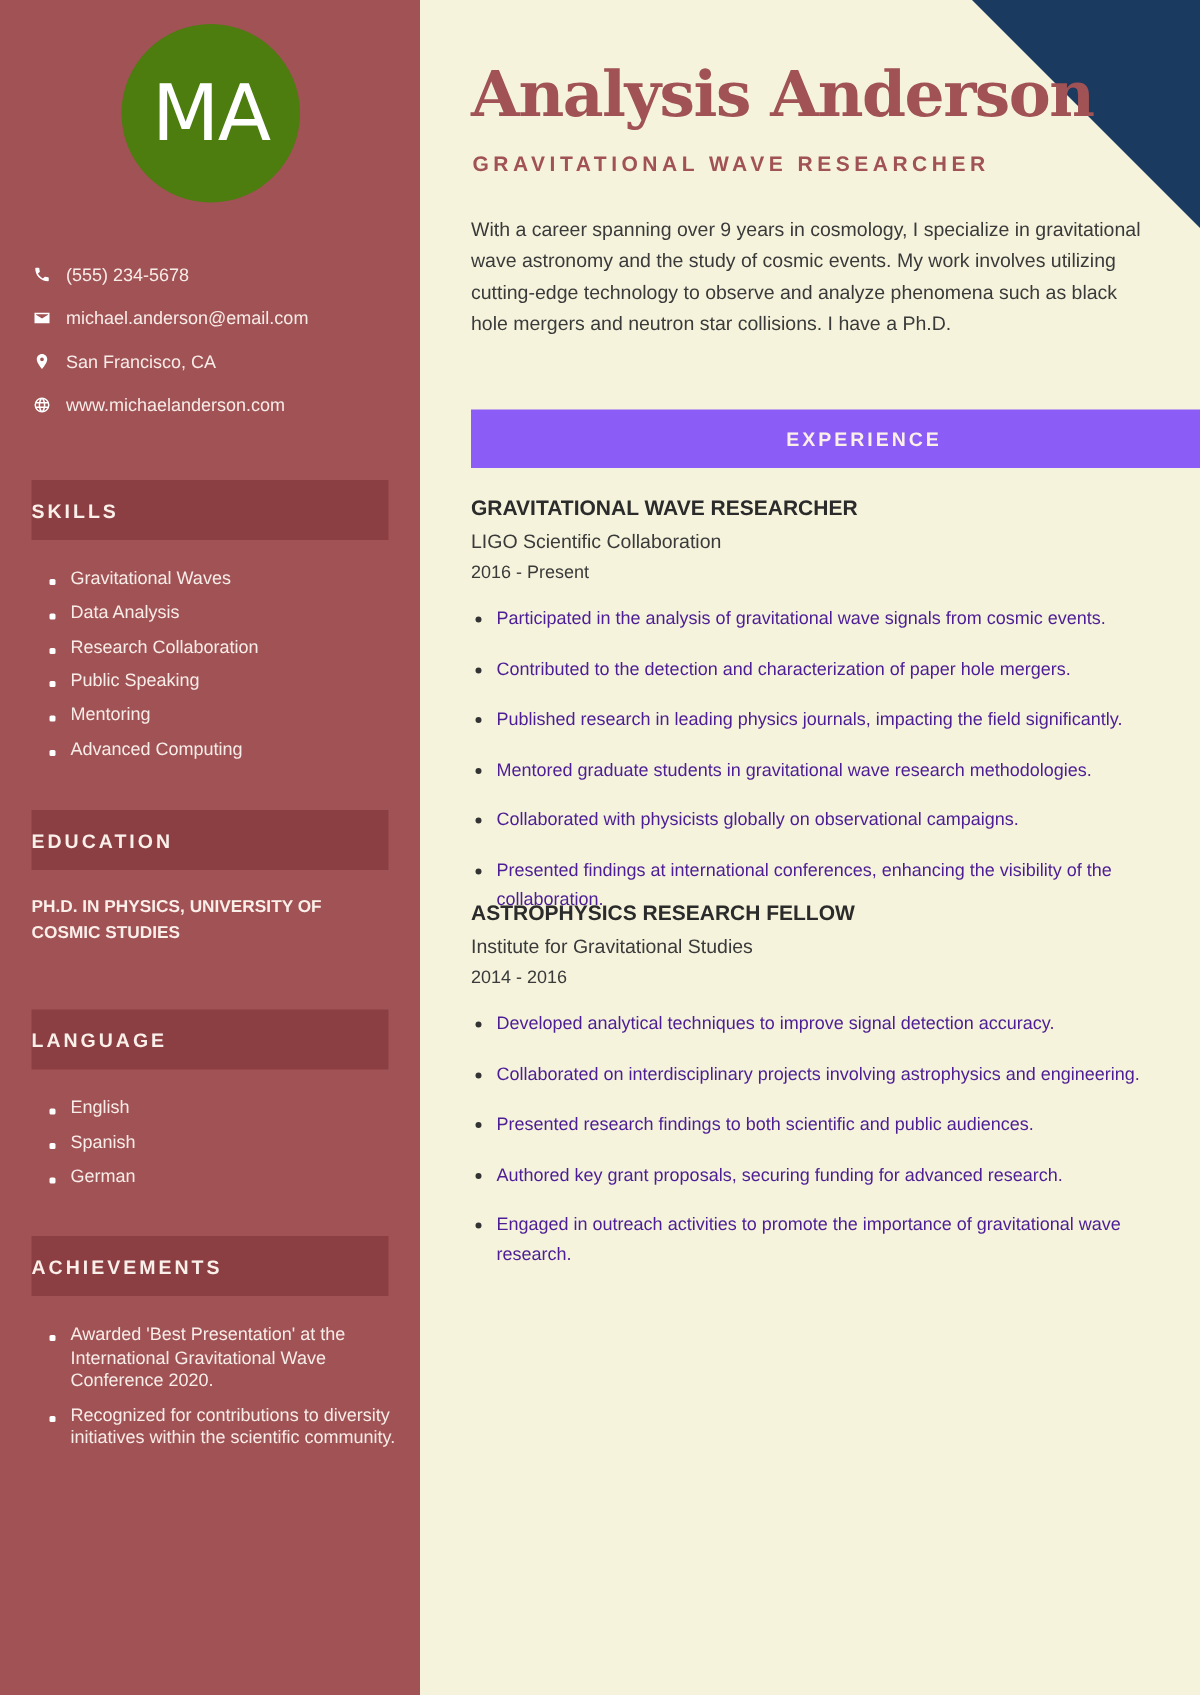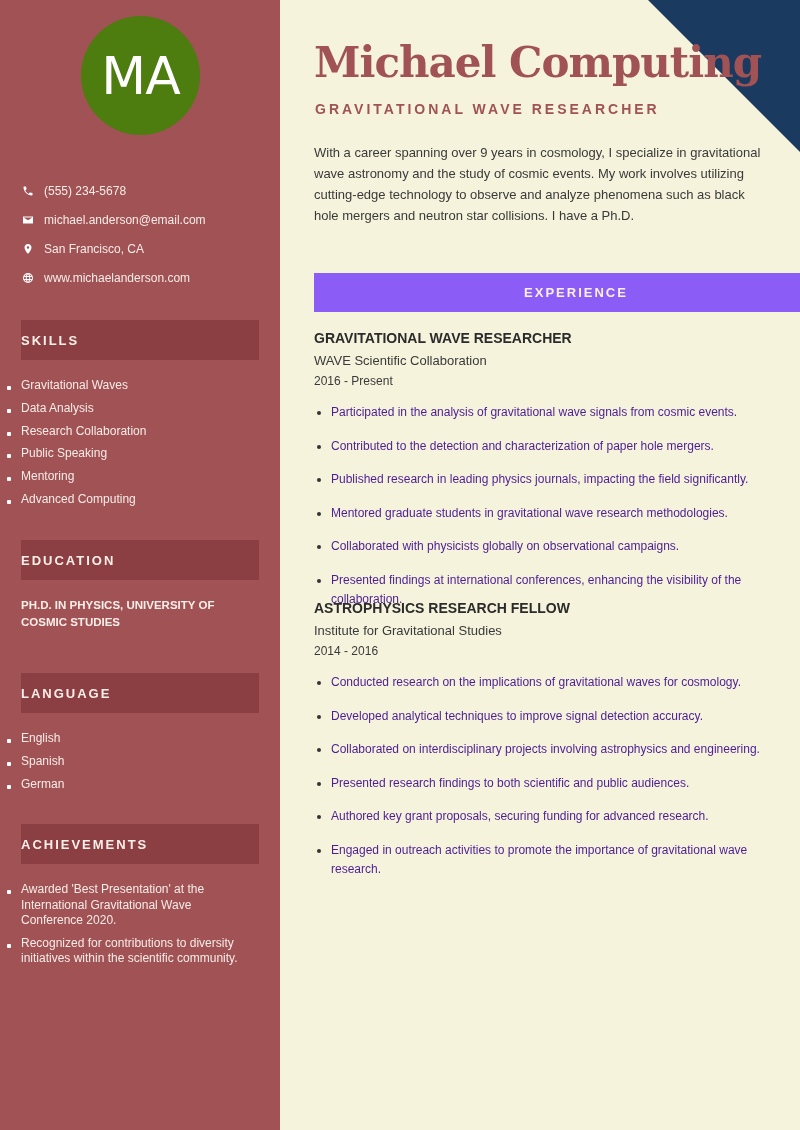--- a/index.html
+++ b/index.html
@@ -20,34 +20,34 @@
     position: absolute; left: 81px; top: 16px;
     width: 119px; height: 119px; border-radius: 50%;
     background: #4d7c0f;
     display: flex; align-items: center; justify-content: center;
     color: #FFFFFF;
     font-family: "DejaVu Sans", sans-serif;
     font-size: 52px; font-weight: 500; letter-spacing: -1px;
   }
   .contact-list { position: absolute; left: 21px; top: 176px; width: 250px; }
   .contact-item {
-    display: flex; align-items: center;
+    display: flex; 
     height: 29px; font-size: 12px; color: #F7ECE8;
   }
   .contact-item .ico { width: 14px; height: 14px; margin-right: 9px; display: inline-flex; align-items: center; justify-content: center; }
   .contact-item .ico svg { width: 12px; height: 12px; fill: #FFFFFF; }
 
   .side-header {
     position: absolute; left: 21px; width: 238px; height: 40px;
     background: #8B3F42;
     display: flex; align-items: center; justify-content: flex-start;
     font-size: 13px; font-weight: bold; letter-spacing: 2px;
     color: #FBEFEA;
   }
-  .side-list { position: absolute; left: 5px; width: 240px; list-style: none; }
+  .side-list { position: absolute; left: 31px; width: 240px; list-style: none; }
   .side-list li {
     position: relative; padding-left: 16px;
     font-size: 12px; line-height: 15.5px; color: #F7ECE8;
     margin-bottom: 7.3px;
   }
   .side-list li::before {
     content: ""; position: absolute; left: 2px; top: 8px;
     width: 4px; height: 4px; background: #FFFFFF; border-radius: 1px;
   }
   .side-list.ach li { margin-bottom: 7px; }
@@ -171,47 +171,46 @@
     <span>ACHIEVEMENTS</span>
   </div>
   <ul class="side-list ach" style="top:882px; width:240px;">
     <li>Awarded 'Best Presentation' at the International Gravitational Wave Conference 2020.</li>
     <li>Recognized for contributions to diversity initiatives within the scientific community.</li>
   </ul>
 </aside>
 
 <div class="triangle"></div>
 
-<h1 class="name">Michael Computing</h1>
+<h1 class="name">Analysis Anderson</h1>
 <div class="title">GRAVITATIONAL WAVE RESEARCHER</div>
 <p class="summary">With a career spanning over 9 years in cosmology, I specialize in gravitational wave astronomy and the study of cosmic events. My work involves utilizing cutting-edge technology to observe and analyze phenomena such as black hole mergers and neutron star collisions. I have a Ph.D.</p>
 
 <div class="main-header">
   <span>EXPERIENCE</span>
 </div>
 
 <div class="job" style="top:329px;">
   <div class="job-title">GRAVITATIONAL WAVE RESEARCHER</div>
-  <div class="job-company">WAVE Scientific Collaboration</div>
+  <div class="job-company">LIGO Scientific Collaboration</div>
   <div class="job-dates">2016 - Present</div>
   <ul class="job-bullets">
     <li>Participated in the analysis of gravitational wave signals from cosmic events.</li>
     <li>Contributed to the detection and characterization of paper hole mergers.</li>
     <li>Published research in leading physics journals, impacting the field significantly.</li>
     <li>Mentored graduate students in gravitational wave research methodologies.</li>
     <li>Collaborated with physicists globally on observational campaigns.</li>
     <li>Presented findings at international conferences, enhancing the visibility of the collaboration.</li>
   </ul>
 </div>
 
 <div class="job" style="top:599px;">
   <div class="job-title">ASTROPHYSICS RESEARCH FELLOW</div>
   <div class="job-company">Institute for Gravitational Studies</div>
   <div class="job-dates">2014 - 2016</div>
   <ul class="job-bullets">
-    <li>Conducted research on the implications of gravitational waves for cosmology.</li>
     <li>Developed analytical techniques to improve signal detection accuracy.</li>
     <li>Collaborated on interdisciplinary projects involving astrophysics and engineering.</li>
     <li>Presented research findings to both scientific and public audiences.</li>
     <li>Authored key grant proposals, securing funding for advanced research.</li>
     <li>Engaged in outreach activities to promote the importance of gravitational wave research.</li>
   </ul>
 </div>
 
 </body></html>

